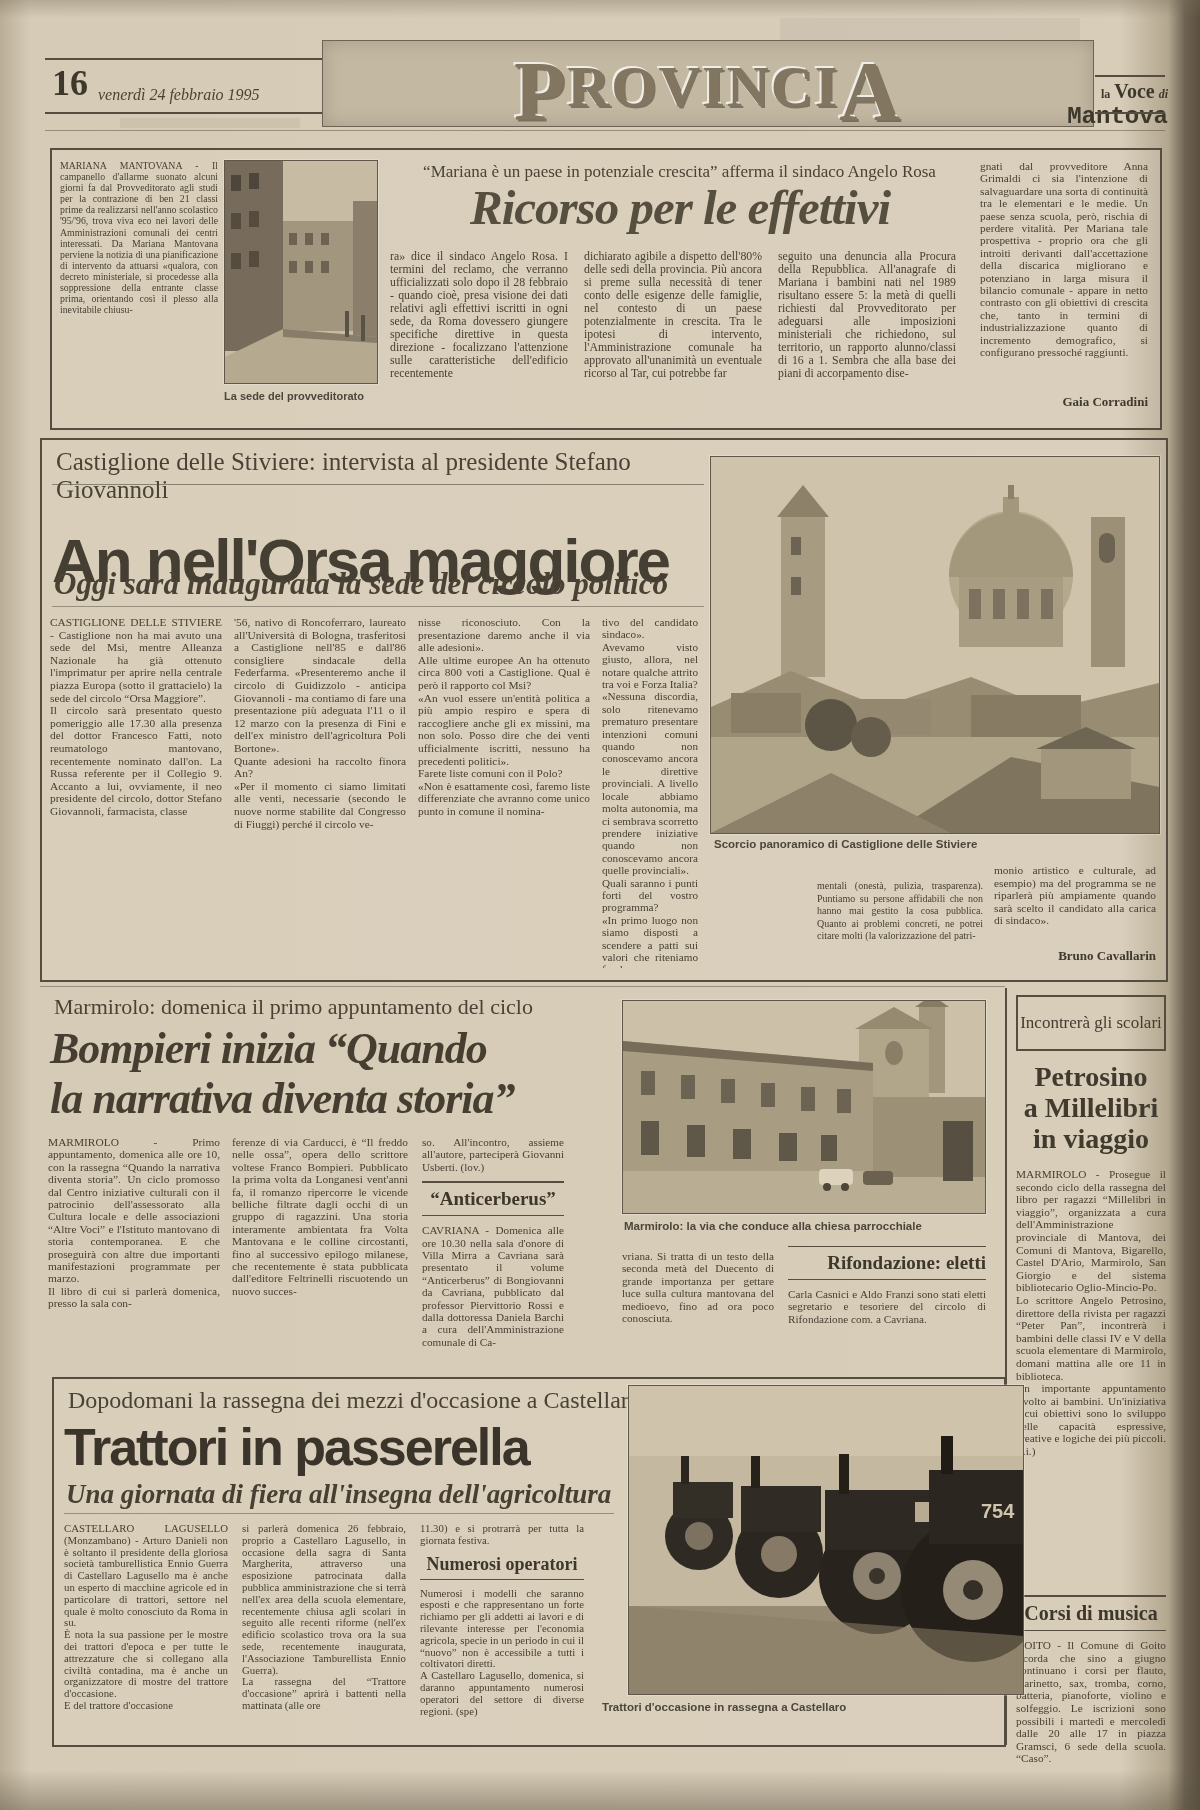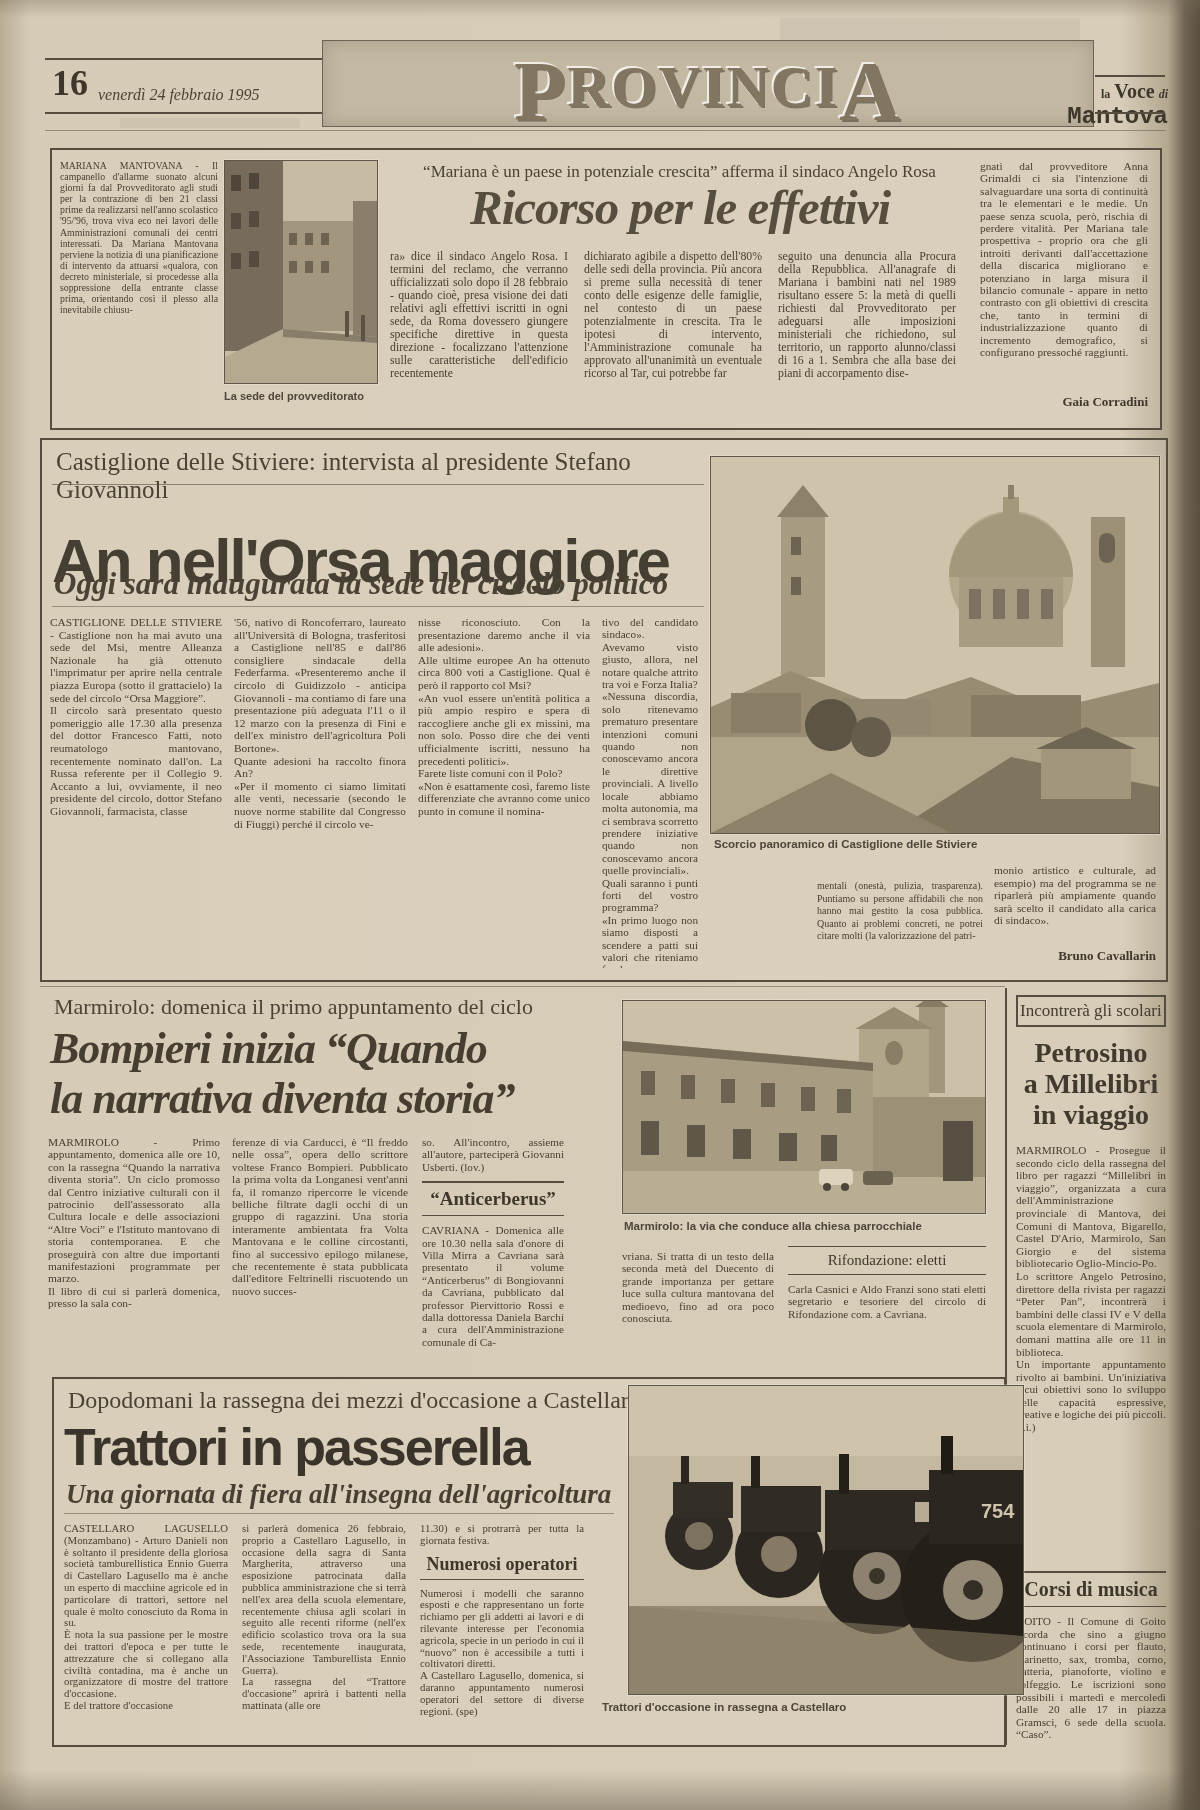--- a/index.html
+++ b/index.html
@@ -198,28 +198,28 @@
       <div class="rule" style="position:static;display:block;height:2px;margin:8px 0 0;"></div>
       <div style="text-align:center;font-size:19px;font-weight:bold;padding:5px 0;color:#3d372c;">“Anticerberus”</div>
       <div class="rule" style="position:static;display:block;height:1px;margin:0 0 8px;"></div>
       <div class="just" style="font-size:11.2px;line-height:12.4px;height:130px;overflow:hidden;">CAVRIANA - Domenica alle ore 10.30 nella sala d'onore di Villa Mirra a Cavriana sarà presentato il volume “Anticerberus” di Bongiovanni da Cavriana, pubblicato dal professor Piervittorio Rossi e dalla dottoressa Daniela Barchi a cura dell'Amministrazione comunale di Ca-</div>
     </div>
 
     <div class="just abs" style="left:582px;top:262px;width:152px;height:118px;font-size:11.2px;line-height:12.4px;overflow:hidden;">vriana. Si tratta di un testo della seconda metà del Duecento di grande importanza per gettare luce sulla cultura mantovana del medioevo, fino ad ora poco conosciuta.</div>
 
     <div class="abs" style="left:748px;top:258px;width:198px;">
       <div class="rule" style="position:static;display:block;height:1px;"></div>
-      <div style="text-align:center;font-size:15px;font-weight:normal;padding:5px 0;color:#3d372c;">Rifondazione: eletti</div>
+      <div style="text-align:right;font-size:19px;font-weight:bold;padding:5px 0;color:#3d372c;">Rifondazione: eletti</div>
       <div class="rule" style="position:static;display:block;height:1px;margin-bottom:8px;"></div>
       <div class="just" style="font-size:11.2px;line-height:12.4px;">Carla Casnici e Aldo Franzi sono stati eletti segretario e tesoriere del circolo di Rifondazione com. a Cavriana.</div>
     </div>
   </div>
 
   <div class="abs" style="left:1016px;top:995px;width:150px;height:745px;">
-    <div style="border:2px solid #554d40;padding:4px 2px;text-align:left;font-size:17px;color:#433c30;">Incontrerà gli scolari</div>
+    <div style="border:2px solid #554d40;padding:16px 2px;text-align:center;font-size:17px;color:#433c30;">Incontrerà gli scolari</div>
     <div style="margin-top:10px;text-align:center;font-size:28px;line-height:31px;font-weight:bold;color:#413a2e;white-space:pre-line;">Petrosino
 a Millelibri
 in viaggio</div>
     <div class="just" style="margin-top:14px;font-size:11.3px;line-height:12.6px;height:415px;overflow:hidden;">MARMIROLO - Prosegue il secondo ciclo della rassegna del libro per ragazzi “Millelibri in viaggio”, organizzata a cura dell'Amministrazione provinciale di Mantova, dei Comuni di Mantova, Bigarello, Castel D'Ario, Marmirolo, San Giorgio e del sistema bibliotecario Oglio-Mincio-Po.
 Lo scrittore Angelo Petrosino, direttore della rivista per ragazzi “Peter Pan”, incontrerà i bambini delle classi IV e V della scuola elementare di Marmirolo, domani mattina alle ore 11 in biblioteca.
 Un importante appuntamento rivolto ai bambini. Un'iniziativa i cui obiettivi sono lo sviluppo delle capacità espressive, creative e logiche dei più piccoli. (l.i.)</div>
     <div class="rule" style="position:static;display:block;height:2px;margin-top:12px;"></div>
     <div style="text-align:center;font-size:20px;font-weight:bold;padding:5px 0;color:#3d372c;">Corsi di musica</div>
     <div class="rule" style="position:static;display:block;height:1px;margin-bottom:8px;"></div>
     <div class="just" style="font-size:11.3px;line-height:12.6px;height:160px;overflow:hidden;">GOITO - Il Comune di Goito ricorda che sino a giugno continuano i corsi per flauto, clarinetto, sax, tromba, corno, batteria, pianoforte, violino e solfeggio. Le iscrizioni sono possibili i martedì e mercoledì dalle 20 alle 17 in piazza Gramsci, 6 sede della scuola. “Caso”.</div>

